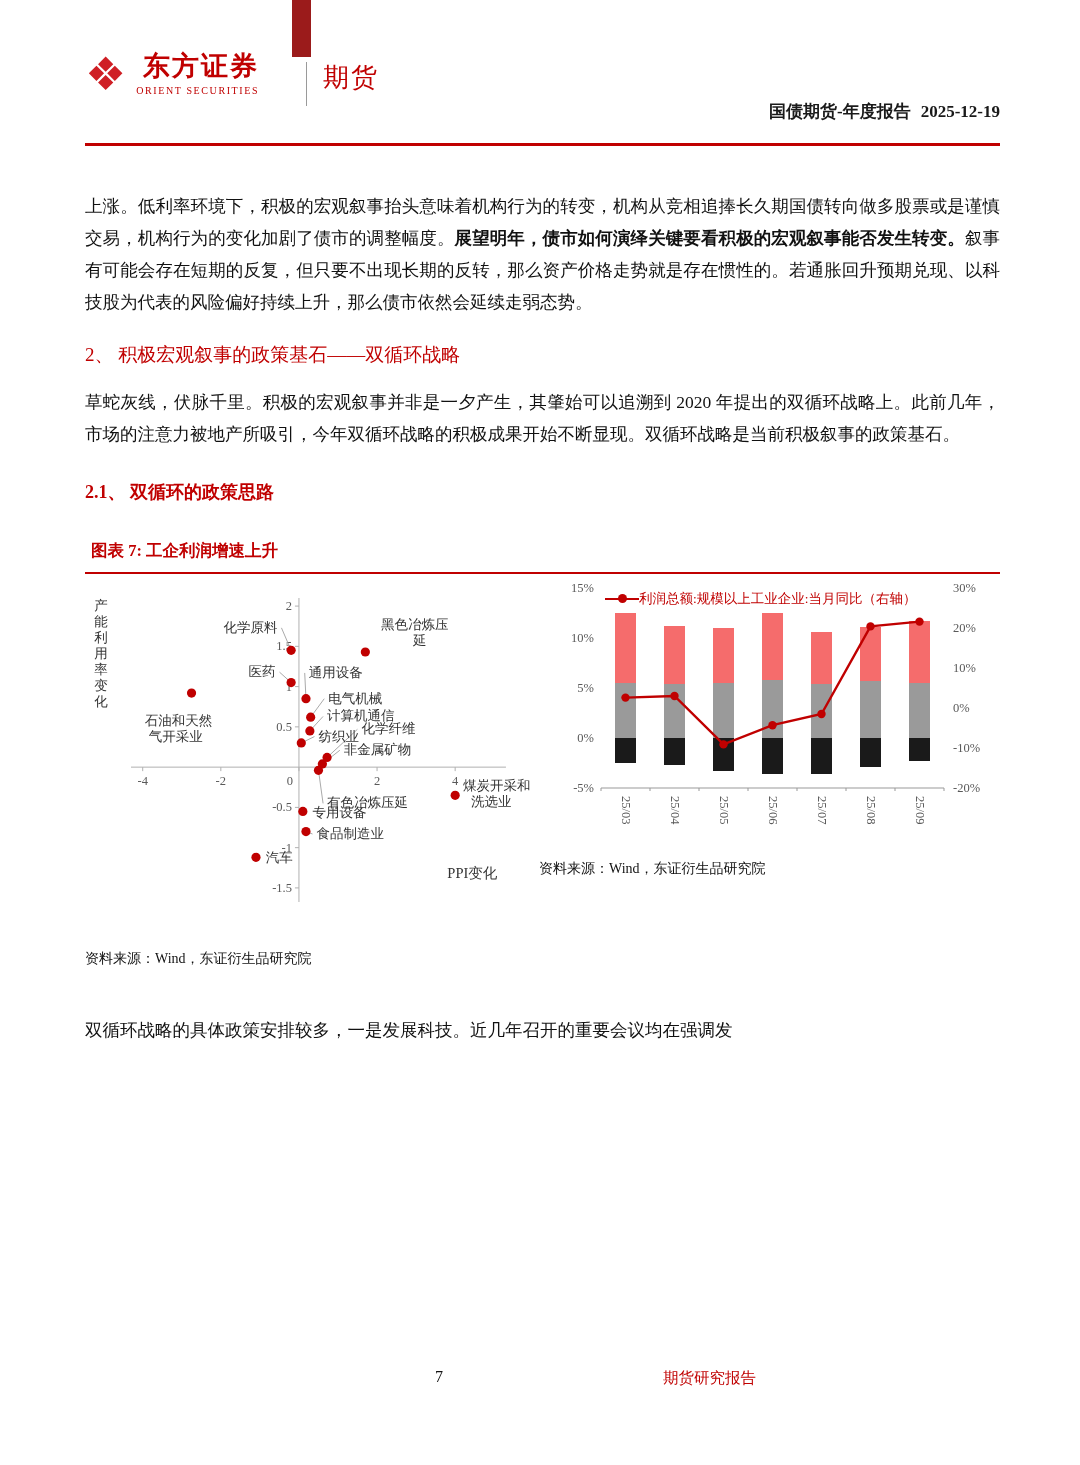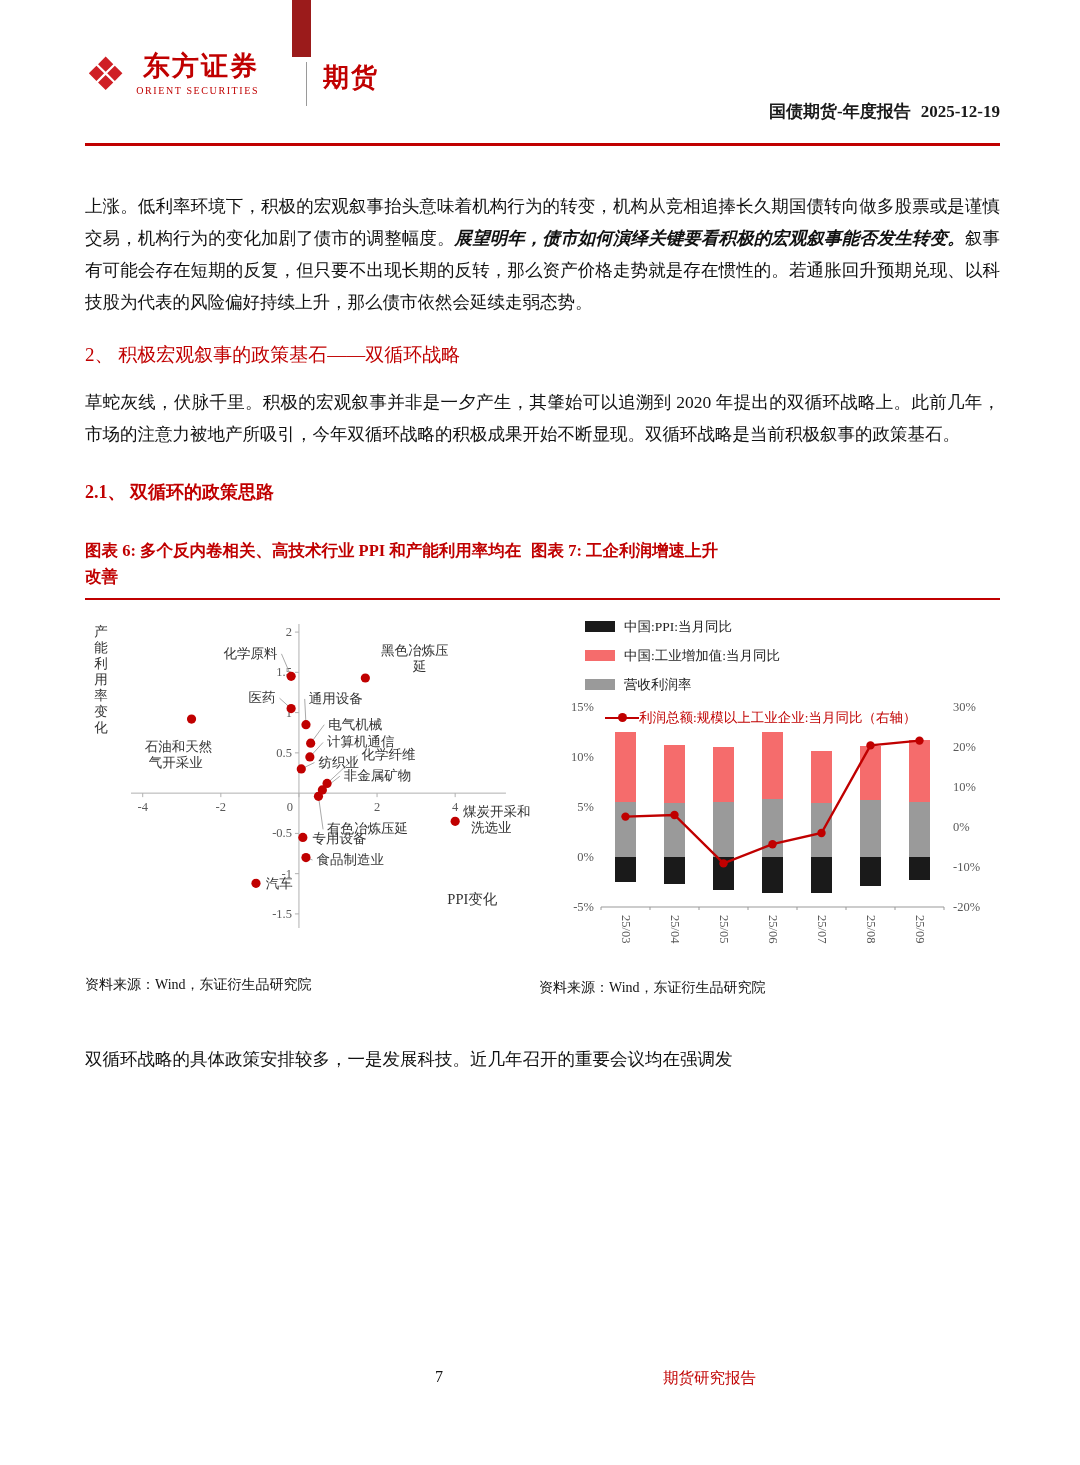--- a/index.html
+++ b/index.html
@@ -8,28 +8,28 @@
   body{background:#ffffff;font-family:"Liberation Serif","DejaVu Serif",serif;color:#111;position:relative;overflow:hidden;}
 
   
   .header{position:relative;margin:0 80px 0 85px;height:146px;border-bottom:3px solid var(--accent);}
   .brand{position:absolute;left:0;top:50px;display:flex;align-items:flex-start;gap:10px;}
   .logo-mark{font-family:"DejaVu Sans",sans-serif;font-size:46px;line-height:48px;color:#cf1f25;}
   .brand-cn{font-size:27px;font-weight:bold;color:var(--accent);letter-spacing:2px;line-height:32px;text-align:right;}
   .brand-en{font-size:10px;letter-spacing:1.6px;color:var(--accent);margin-top:3px;}
   .red-tab{position:absolute;left:207px;top:0;width:19px;height:57px;background:#9b1b1b;}
   .v-divider{position:absolute;left:221px;top:62px;width:1px;height:44px;background:#9a9a9a;}
-  .division{position:absolute;left:238px;top:60px;font-size:26px;font-weight:bold;color:var(--accent);letter-spacing:2px;}
+  .division{position:absolute;left:238px;top:60px;font-size:26px;font-weight:normal;color:var(--accent);letter-spacing:2px;}
   .report-meta{position:absolute;right:0;top:100px;font-size:17px;font-weight:bold;color:#1a1a1a;}
   .report-meta .date{margin-left:10px;}
 
   
   .content{padding:44px 80px 0 85px;}
   .body-p{font-size:17.5px;line-height:32px;text-align:justify;margin-bottom:24px;}
-  .body-p b{font-weight:bold;font-style:italic;}
+  .body-p b{font-weight:bold;}
   h2.sec{font-size:19px;color:var(--accent);margin:24px 0 18px;font-weight:normal;}
   h3.subsec{font-size:18px;color:var(--accent);margin:30px 0 18px;font-weight:bold;}
 
   
   .figure-block{margin-top:34px;}
   .fig-titles{display:flex;padding-bottom:8px;border-bottom:2.5px solid var(--accent);}
   .fig-title{color:var(--accent);font-weight:bold;font-size:16.5px;line-height:26px;}
   .fig-title.left{width:440px;flex:0 0 440px;}
   .fig-title.right{flex:1;padding-left:6px;}
   .charts-row{display:flex;padding-top:8px;}
@@ -82,21 +82,20 @@
 <div class="content">
   <p class="body-p"><span>上涨。低利率环境下，积极的宏观叙事抬头意味着机构行为的转变，机构从竞相追捧长久期国债转向做多股票或是谨慎交易，机构行为的变化加剧了债市的调整幅度。</span><b>展望明年，债市如何演绎关键要看积极的宏观叙事能否发生转变。</b><span>叙事有可能会存在短期的反复，但只要不出现长期的反转，那么资产价格走势就是存在惯性的。若通胀回升预期兑现、以科技股为代表的风险偏好持续上升，那么债市依然会延续走弱态势。</span></p>
 
   <h2 class="sec">2、 积极宏观叙事的政策基石——双循环战略</h2>
   <p class="body-p">草蛇灰线，伏脉千里。积极的宏观叙事并非是一夕产生，其肇始可以追溯到 2020 年提出的双循环战略上。此前几年，市场的注意力被地产所吸引，今年双循环战略的积极成果开始不断显现。双循环战略是当前积极叙事的政策基石。</p>
 
   <h3 class="subsec">2.1、 双循环的政策思路</h3>
 
   <div class="figure-block">
     <div class="fig-titles">
-      <div class="fig-title left">图表 6: 多个反内卷相关、高技术行业 PPI 和产能利用率均在改善</div>
       <div class="fig-title right">图表 7: 工企利润增速上升</div>
     </div>
     <div class="charts-row">
       <div class="chart-left">
         <svg id="scatter" width="470" height="360">
             <line x1="46" y1="185.1315789473684" x2="420.9433962264151" y2="185.1315789473684" stroke="#b0b0b0" stroke-width="1"></line>
             <line x1="213.9433962264151" y1="16" x2="213.9433962264151" y2="320" stroke="#b0b0b0" stroke-width="1"></line>
             <line x1="57.71698113207546" y1="185.1315789473684" x2="57.71698113207546" y2="189.1315789473684" stroke="#b0b0b0"></line>
             <text x="57.71698113207546" y="203.1315789473684" text-anchor="middle" class="tick">-4</text>
             <line x1="135.83018867924528" y1="185.1315789473684" x2="135.83018867924528" y2="189.1315789473684" stroke="#b0b0b0"></line>
@@ -166,34 +165,20 @@
             <text text-anchor="start" class="slabel"><tspan x="258.85849056603774" y="172.24736842105264">非金属矿物</tspan></text>
             <text text-anchor="start" class="slabel"><tspan x="242.0641509433962" y="225.39473684210526">有色冶炼压延</tspan></text>
             <text text-anchor="start" class="slabel"><tspan x="377.9811320754717" y="207.67894736842106">煤炭开采和</tspan><tspan x="385.9811320754717" y="223.67894736842106">洗选业</tspan></text>
             <text text-anchor="start" class="slabel"><tspan x="227.6132075471698" y="235.05789473684212">专用设备</tspan></text>
             <text text-anchor="start" class="slabel"><tspan x="231.5188679245283" y="255.99473684210528">食品制造业</tspan></text>
             <text text-anchor="start" class="slabel"><tspan x="180.74528301886792" y="280.15263157894736">汽车</tspan></text>
           </svg>
         <div class="source">资料来源：Wind，东证衍生品研究院</div>
       </div>
       <div class="chart-right">
-        <div class="legend" id="barlegend">
-            <div class="lg-row">
-              <span class="sw" style="background: rgb(26, 26, 26);"></span>
-              <span>中国:PPI:当月同比</span>
-            </div>
-            <div class="lg-row">
-              <span class="sw" style="background: rgb(245, 108, 108);"></span>
-              <span>中国:工业增加值:当月同比</span>
-            </div>
-            <div class="lg-row">
-              <span class="sw" style="background: rgb(154, 154, 154);"></span>
-              <span>营收利润率</span>
-            </div>
-          </div>
         <div class="plotwrap">
           <svg id="bars" width="445" height="270">
               <text x="39" y="10" text-anchor="end" class="tick">15%</text>
               <text x="39" y="60" text-anchor="end" class="tick">10%</text>
               <text x="39" y="110" text-anchor="end" class="tick">5%</text>
               <text x="39" y="160" text-anchor="end" class="tick">0%</text>
               <text x="39" y="210" text-anchor="end" class="tick">-5%</text>
               <text x="398" y="10" text-anchor="start" class="tick">30%</text>
               <text x="398" y="50" text-anchor="start" class="tick">20%</text>
               <text x="398" y="90" text-anchor="start" class="tick">10%</text>

